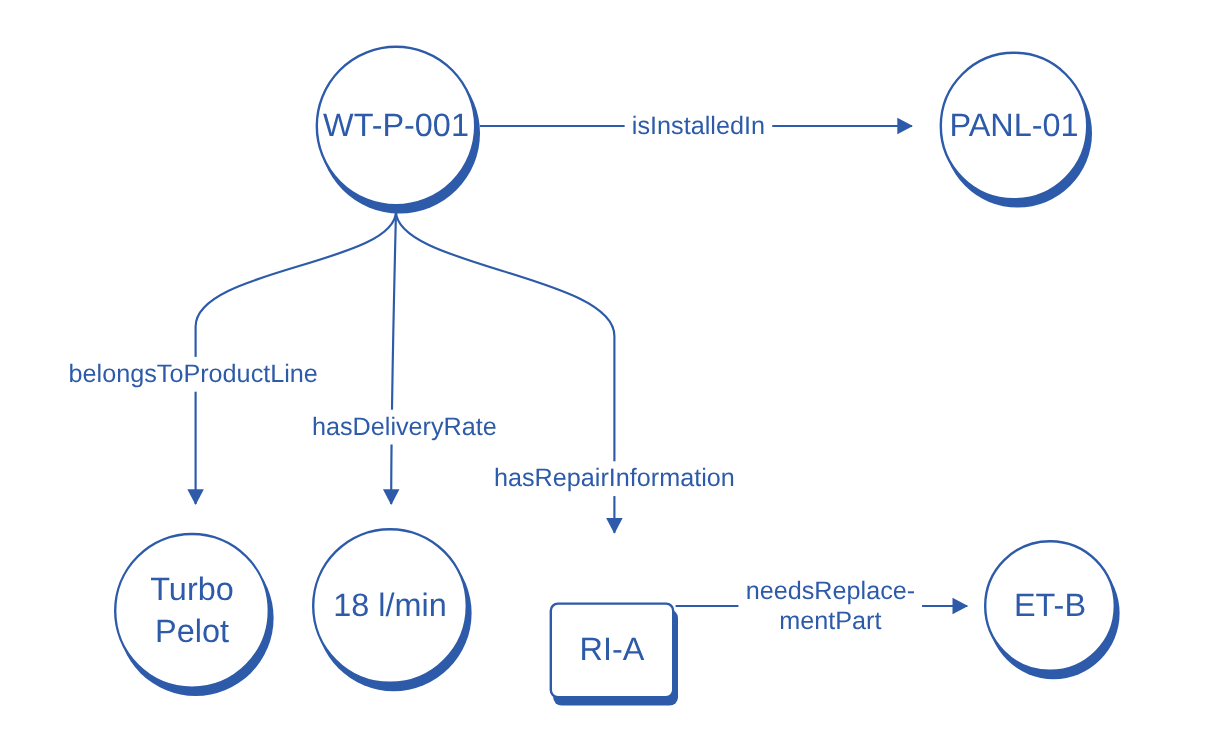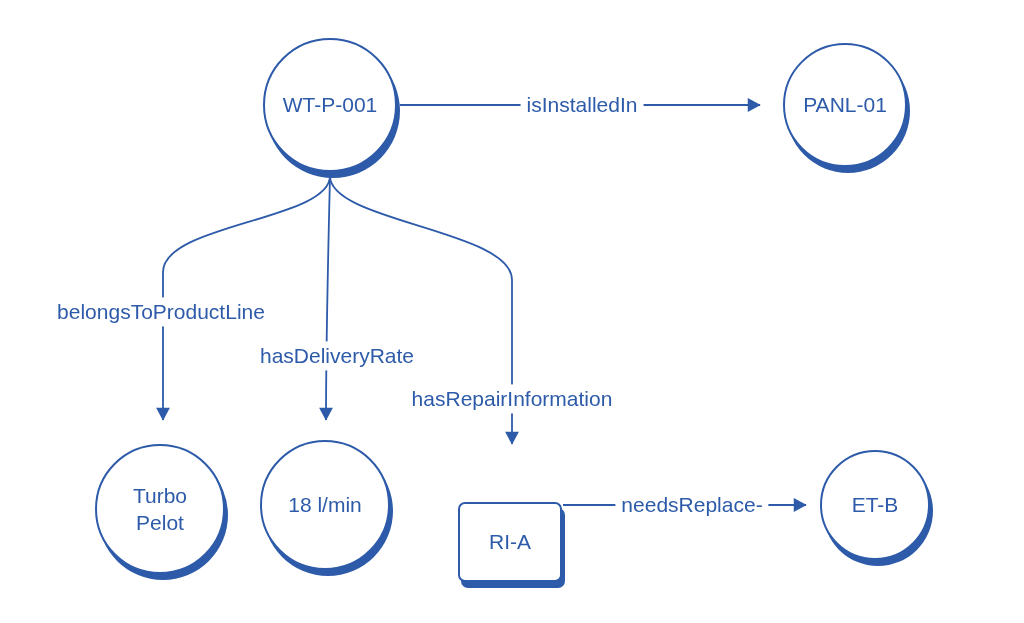--- a/index.html
+++ b/index.html
@@ -25,21 +25,21 @@
   }
   .node {
     position: absolute;
     display: flex;
     flex-direction: column;
     align-items: center;
     justify-content: center;
     text-align: center;
     background: #ffffff;
     border: 2px solid #2d5ba9;
-    font-size: 21px;
+    font-size: 27px;
     line-height: 1.3;
     box-sizing: border-box;
   }
   .node.circle {
     border-radius: 50%;
     box-shadow: 3px 6px 0 #2d5ba9;
   }
   .node.rect {
     border-radius: 7px;
     box-shadow: 3px 6px 0 #2d5ba9;
@@ -99,20 +99,21 @@
   <div class="edge-label" id="label-belongs">belongsToProductLine</div>
 
   <div class="edge-label" id="label-installed">isInstalledIn</div>
 
   <div class="edge-label" id="label-repair">hasRepairInformation</div>
 
   <div class="edge-label" id="label-rate">hasDeliveryRate</div>
 
   <div class="edge-label" id="label-needs">
     <span style="display:block">needsReplace-</span>
+    <span style="display:block">mentPart</span>
   </div>
 
   <div class="node circle" id="node-wt">
     <span>WT-P-001</span>
   </div>
 
   <div class="node circle" id="node-panl">
     <span>PANL-01</span>
   </div>
 

